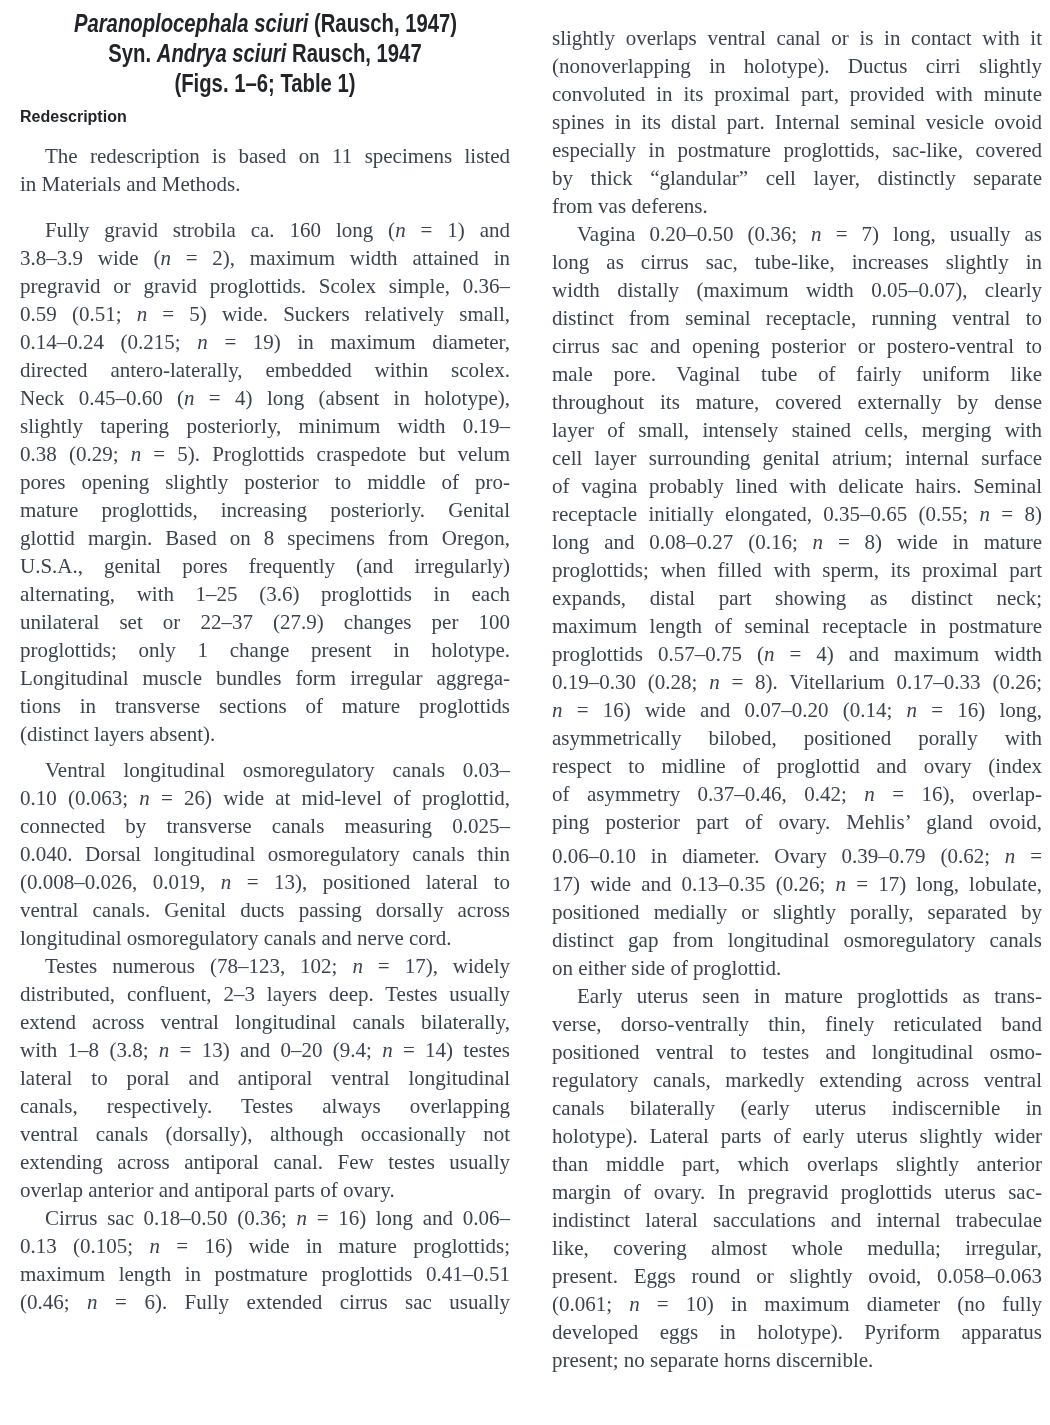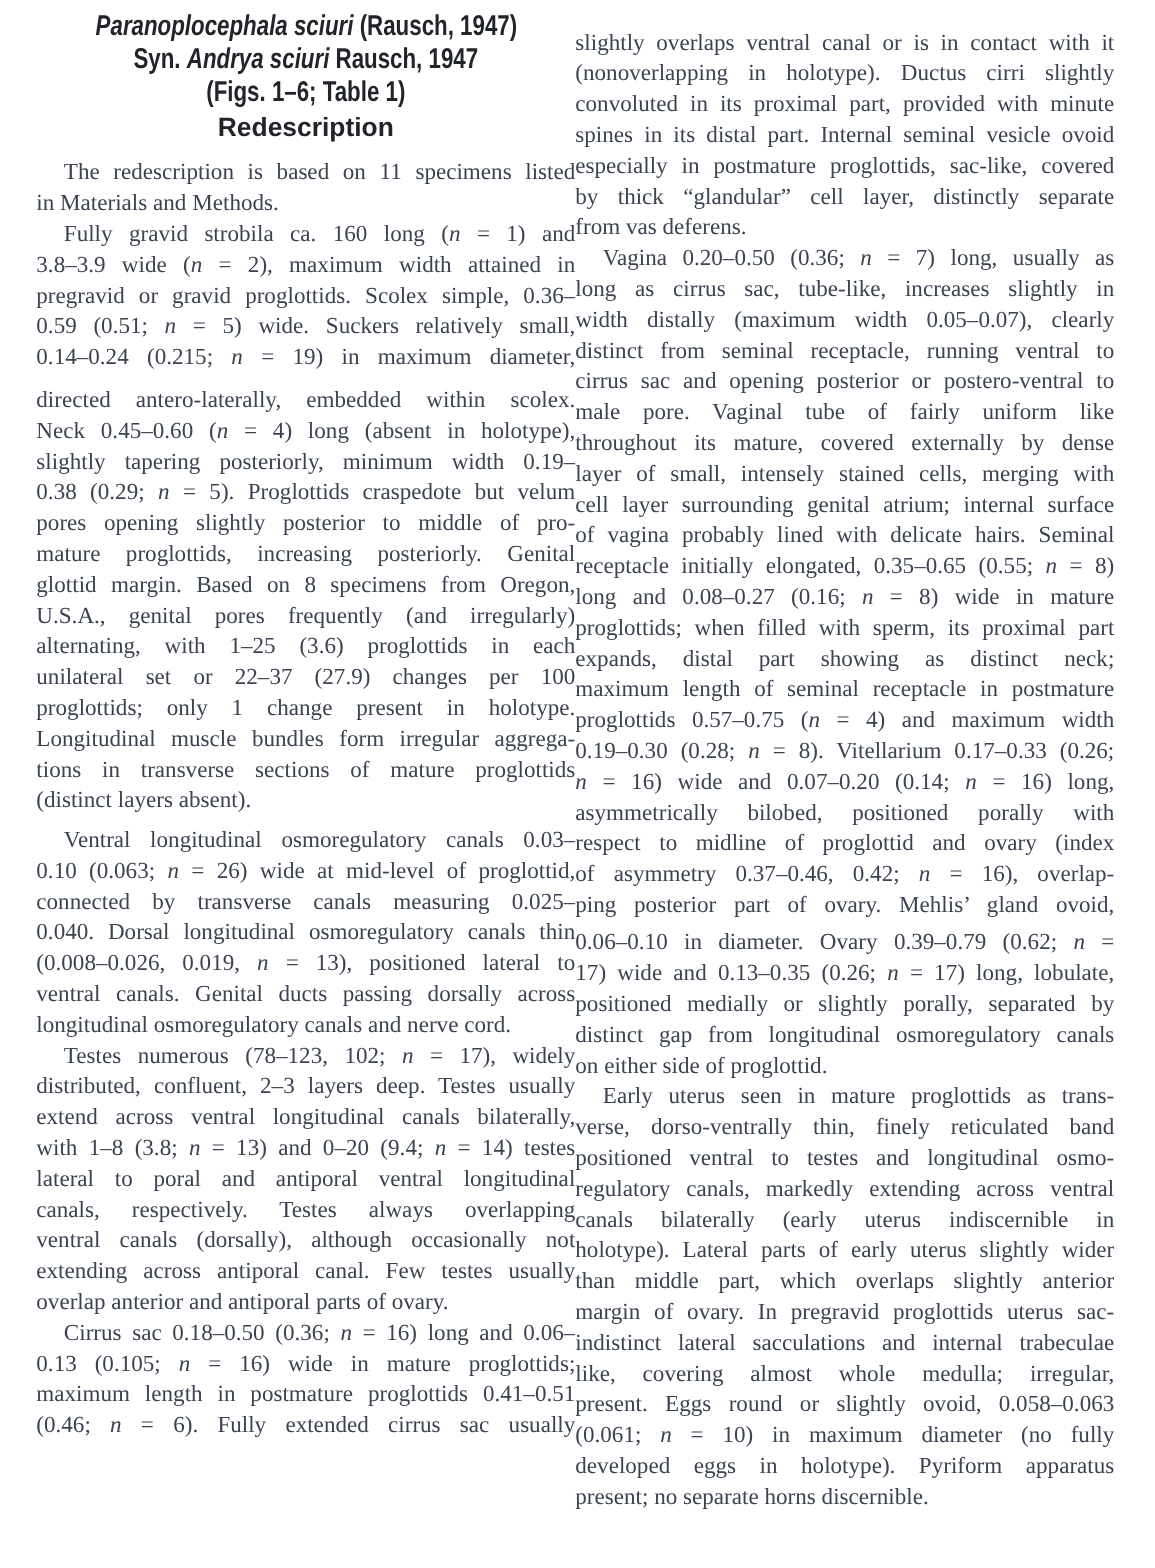--- a/index.html
+++ b/index.html
@@ -2,21 +2,22 @@
 <html style="--paper: #ffffff; --body: #3b4250; --heading: #212429;"><head>
 <meta charset="utf-8">
 <style>
   html, body { margin: 0; padding: 0; background: #ffffff; }
   body { width: 1050px; height: 1425px; }
   .page {
     box-sizing: border-box;
     width: 1050px; height: 1425px;
     background: var(--paper, #ffffff);
     display: flex;
-    padding: 0 8px 0 33px;
+    padding: 0 8px 0 20px;
+    gap: 42px;
     overflow: hidden;
   }
   .col { width: 490px; flex: 0 0 490px; }
   .col-right { padding-top: 24px; }
 
   .title-block { margin-top: 8px; }
   .title-line {
     font-family: "Liberation Sans", sans-serif;
     font-weight: bold;
     font-size: 26px;
@@ -25,25 +26,24 @@
     white-space: nowrap;
     color: var(--heading, #23262b);
     transform: scaleX(0.78);
     transform-origin: 50% 50%;
   }
   .title-line .it { font-style: italic; }
 
   .section-heading {
     font-family: "Liberation Sans", sans-serif;
     font-weight: bold;
-    font-size: 24px;
+    font-size: 16px;
     line-height: 26px;
     margin: 6px 0 0 0;
     color: var(--heading, #23262b);
-    text-align: center;
   }
 
   .col-left .paragraphs { margin-top: 12px; }
 
   .para { margin: 0; }
   .line {
     font-family: "Liberation Serif", "DejaVu Serif", serif;
     font-size: 21px;
     line-height: 28px;
     height: 28px;
@@ -65,28 +65,28 @@
         <div class="title-line"><span class="it">Paranoplocephala sciuri</span><span> (Rausch, 1947)</span></div>
         <div class="title-line"><span>Syn. </span><span class="it">Andrya sciuri</span><span> Rausch, 1947</span></div>
         <div class="title-line"><span>(Figs. 1–6; Table 1)</span></div>
       </header>
     <h2 class="section-heading">Redescription</h2>
     <div class="paragraphs">
         <div class="para">
           <div class="line first">The redescription is based on 11 specimens listed</div>
           <div class="line end">in Materials and Methods.</div>
         </div>
-        <div class="para" style="margin-top: 0;">
+        <div class="para" style="margin-top: 18px;">
           <div class="line first">Fully gravid strobila ca. 160 long (<i class="var">n</i> = 1) and</div>
           <div class="line">3.8–3.9 wide (<i class="var">n</i> = 2), maximum width attained in</div>
           <div class="line">pregravid or gravid proglottids. Scolex simple, 0.36–</div>
           <div class="line">0.59 (0.51; <i class="var">n</i> = 5) wide. Suckers relatively small,</div>
           <div class="line">0.14–0.24 (0.215; <i class="var">n</i> = 19) in maximum diameter,</div>
         </div>
-        <div class="para" style="margin-top: 11px;">
+        <div class="para" style="">
           <div class="line">directed antero-laterally, embedded within scolex.</div>
           <div class="line">Neck 0.45–0.60 (<i class="var">n</i> = 4) long (absent in holotype),</div>
           <div class="line">slightly tapering posteriorly, minimum width 0.19–</div>
           <div class="line">0.38 (0.29; <i class="var">n</i> = 5). Proglottids craspedote but velum</div>
           <div class="line">pores opening slightly posterior to middle of pro-</div>
           <div class="line">mature proglottids, increasing posteriorly. Genital</div>
           <div class="line">glottid margin. Based on 8 specimens from Oregon,</div>
           <div class="line">U.S.A., genital pores frequently (and irregularly)</div>
           <div class="line">alternating, with 1–25 (3.6) proglottids in each</div>
           <div class="line">unilateral set or 22–37 (27.9) changes per 100</div>

